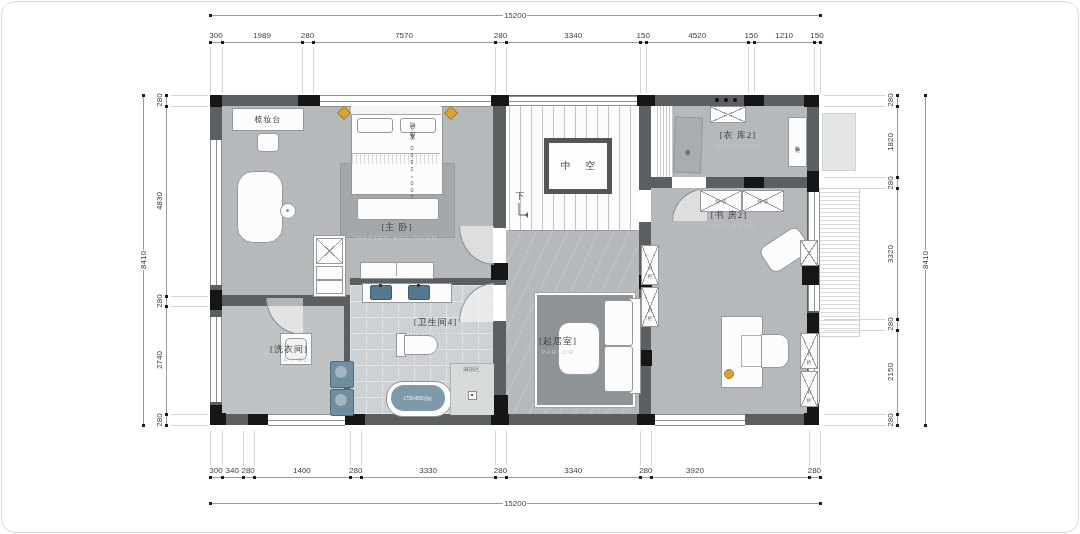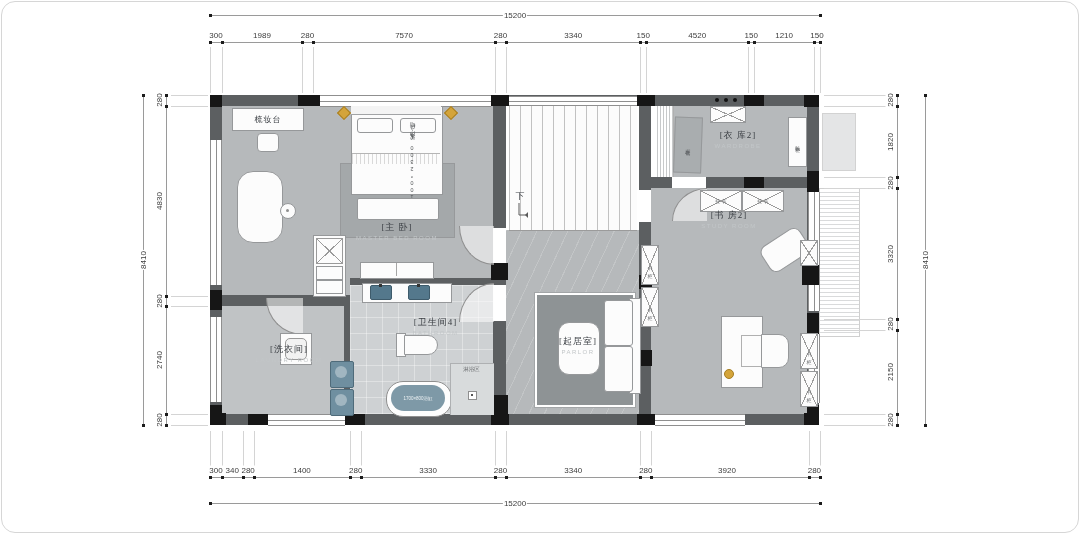--- a/index.html
+++ b/index.html
@@ -50,20 +50,23 @@
     <div class="fill" style="left:296px;top:135px;width:133px;height:184px;background:#b6b9bb;background-image:repeating-linear-gradient(115deg,rgba(255,255,255,.18) 0 1px,transparent 1px 14px)"></div>
     <div class="fill" style="left:445px;top:11px;width:152px;height:71px;background:#b6b9bb"></div>
     <div class="fill" style="left:441px;top:93px;width:156px;height:226px;background:#b6b9bb"></div>
     <div class="fill" style="left:140px;top:190px;width:143px;height:129px;background:#ced1d3;background-image:linear-gradient(rgba(255,255,255,.35) 1px,transparent 1px),linear-gradient(90deg,rgba(255,255,255,.35) 1px,transparent 1px);background-size:16px 16px"></div>
     <div class="fill" style="left:12px;top:211px;width:122px;height:108px;background:#c0c3c5"></div>
     <div class="fill stripeH" style="left:609px;top:93px;width:39px;height:147px;border:1px solid #cfcfcf"></div>
     <div class="fill" style="left:612px;top:18px;width:32px;height:56px;background:#e4e5e6;border:1px solid #d2d2d2"></div>
 
     <div id="stairs" style="left:299px;top:11px;width:128px;height:124px"></div>
     <div class="abs" style="left:299px;top:135px;width:128px;height:1px;background:#9b9b9b"></div>
+    <div id="voidbox" style="left:334px;top:43px;width:58px;height:46px">
+      <span class="zh">中 空</span>
+    </div>
     <div class="lbl" style="left:302px;top:94px;width:16px;height:14px">
       <span class="zh" style="font-size:9px;letter-spacing:0">下</span>
     </div>
     <svg class="abs" style="left:306px;top:108px" width="14" height="16" viewBox="0 0 14 16">
       <path d="M3 0 L3 12 L12 12" fill="none" stroke="#5a5a5a" stroke-width="1"></path>
       <path d="M12 9 L12 15 L9 12 Z" fill="#5a5a5a"></path>
     </svg>
 
     <div class="wall" style="left:0;top:0;width:609px;height:11px"></div>
     <div class="wall" style="left:0;top:0;width:12px;height:330px"></div>
@@ -219,21 +222,21 @@
       <span class="en">MASTER BED ROOM</span>
     </div>
     <div class="lbl" style="left:488px;top:32px;width:80px;height:24px">
       <span class="zh">[衣 库2]</span>
       <span class="en">WARDROBE</span>
     </div>
     <div class="lbl" style="left:479px;top:112px;width:80px;height:24px">
       <span class="zh">[书 房2]</span>
       <span class="en">STUDY ROOM</span>
     </div>
-    <div class="lbl" style="left:328px;top:238px;width:80px;height:24px">
+    <div class="lbl" style="left:308px;top:238px;width:80px;height:24px">
       <span class="zh">[起居室]</span>
       <span class="en">PARLOR</span>
     </div>
     <div class="lbl" style="left:183px;top:219px;width:85px;height:24px">
       <span class="zh">[卫生间4]</span>
       <span class="en">BATHROOM</span>
     </div>
     <div class="lbl" style="left:39px;top:246px;width:80px;height:24px">
       <span class="zh">[洗衣间]</span>
       <span class="en">LAUNDRY ROOM</span>
@@ -311,21 +314,21 @@
       <div style="position:absolute;left:819px;top:502px;width:3px;height:3px;background:#1c1c1c"></div>
       <div style="position:absolute;left:216.01973684210526px;top:470px;transform:translate(-50%,-50%)" class="dlab">300</div>
       <div style="position:absolute;left:232.27302631578948px;top:470px;transform:translate(-50%,-50%)" class="dlab">340</div>
       <div style="position:absolute;left:248.125px;top:470px;transform:translate(-50%,-50%)" class="dlab">280</div>
       <div style="position:absolute;left:301.9013157894737px;top:470px;transform:translate(-50%,-50%)" class="dlab">1400</div>
       <div style="position:absolute;left:355.6776315789474px;top:470px;transform:translate(-50%,-50%)" class="dlab">280</div>
       <div style="position:absolute;left:428.1151315789474px;top:470px;transform:translate(-50%,-50%)" class="dlab">3330</div>
       <div style="position:absolute;left:500.55263157894734px;top:470px;transform:translate(-50%,-50%)" class="dlab">280</div>
       <div style="position:absolute;left:573.1907894736842px;top:470px;transform:translate(-50%,-50%)" class="dlab">3340</div>
       <div style="position:absolute;left:645.828947368421px;top:470px;transform:translate(-50%,-50%)" class="dlab">280</div>
-      <div style="position:absolute;left:727px;top:470px;transform:translate(-50%,-50%)" class="dlab">3920</div>
+      <div style="position:absolute;left:695px;top:470px;transform:translate(-50%,-50%)" class="dlab">3920</div>
       <div style="position:absolute;left:814.3815789473684px;top:470px;transform:translate(-50%,-50%)" class="dlab">280</div>
       <div style="position:absolute;left:515px;top:503px;transform:translate(-50%,-50%)" class="dlab">15200</div>
       <div style="position:absolute;left:166px;top:95px;width:1px;height:330px;background:#9a9a9a"></div>
       <div style="position:absolute;left:143px;top:95px;width:1px;height:330px;background:#9a9a9a"></div>
       <div style="position:absolute;left:165px;top:94px;width:3px;height:3px;background:#1c1c1c"></div>
       <div style="position:absolute;left:171px;top:95px;width:37px;height:1px;background:#d4d4d4"></div>
       <div style="position:absolute;left:165px;top:105px;width:3px;height:3px;background:#1c1c1c"></div>
       <div style="position:absolute;left:171px;top:106px;width:37px;height:1px;background:#d4d4d4"></div>
       <div style="position:absolute;left:165px;top:295px;width:3px;height:3px;background:#1c1c1c"></div>
       <div style="position:absolute;left:171px;top:296px;width:37px;height:1px;background:#d4d4d4"></div>

